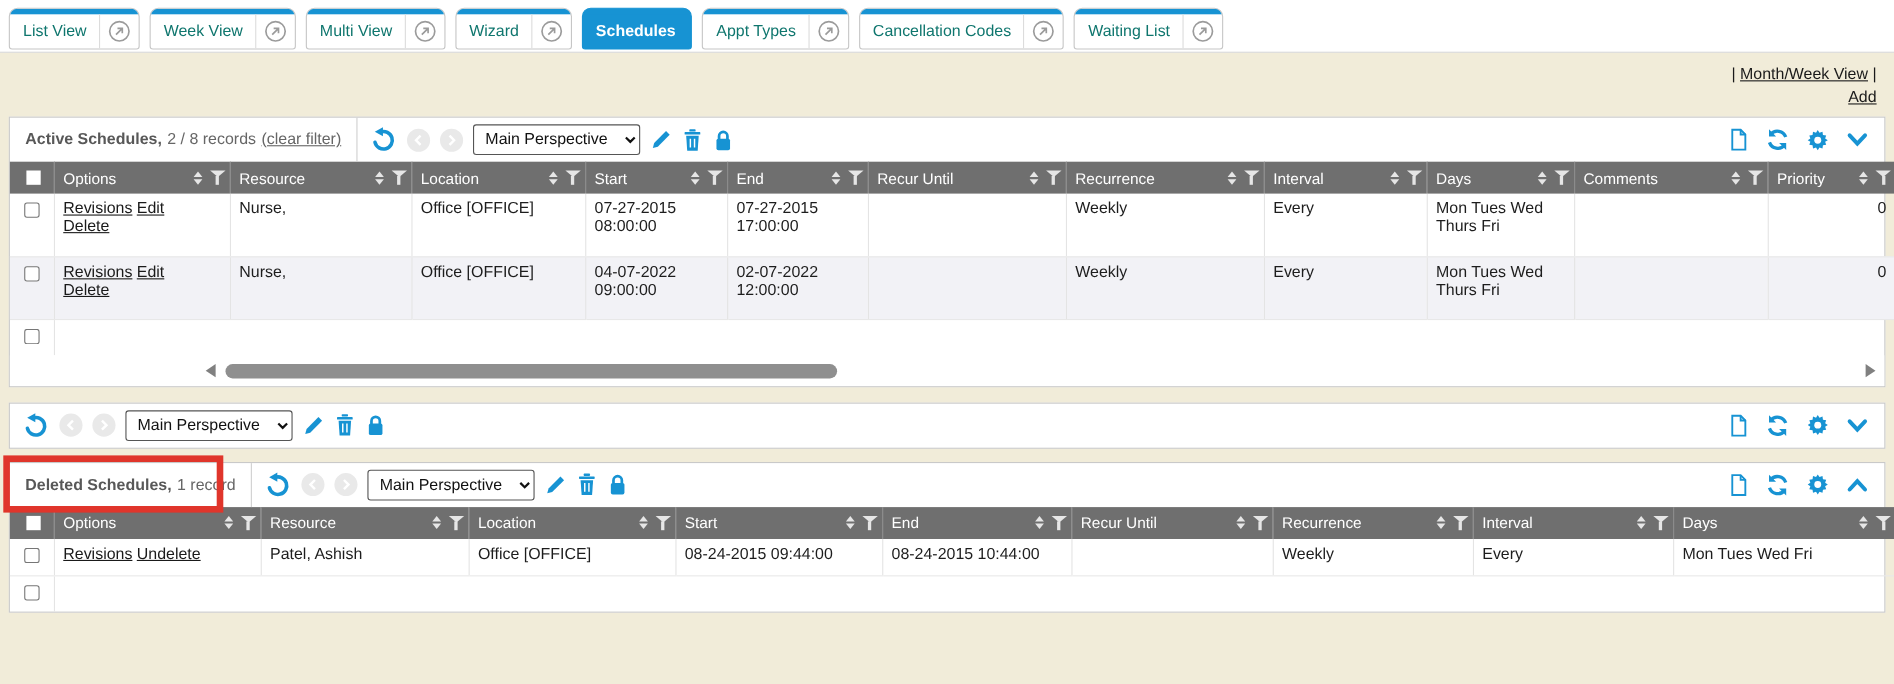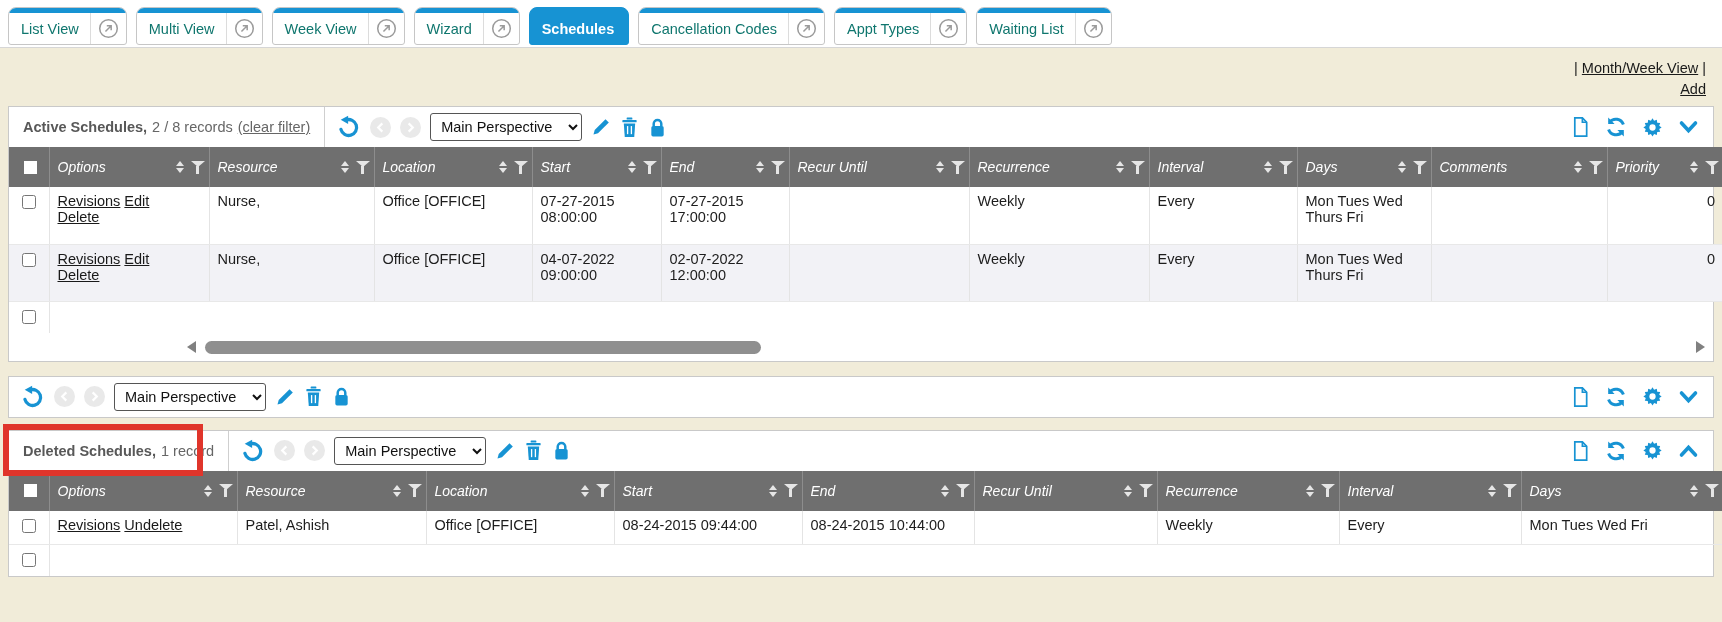--- a/index.html
+++ b/index.html
@@ -58,22 +58,22 @@
   select.persp{
     height:28px;min-width:152px;border:1px solid #555;border-radius:3px;
     background:#fff;font-family:inherit;font-size:14.5px;padding:0 6px;color:#111;
   }
   .gray-icon{color:#8a8a8a;}
 
   
   table{width:100%;border-collapse:collapse;table-layout:fixed;}
   thead th{
     background:var(--hdr-bg);color:#fff;font-weight:normal;
-    height:40px;padding:0 4px 0 8px;border-left:1px solid #8d8d8d;
-    font-size:14px;text-align:left;font-style:italic;
+    height:29px;padding:0 4px 0 8px;border-left:1px solid #8d8d8d;
+    font-size:14px;text-align:left;
   }
   thead th:first-child{border-left:none;}
   .th-inner{display:flex;align-items:center;}
   .th-label{flex:1;overflow:hidden;white-space:nowrap;}
   .sort{display:inline-flex;flex-direction:column;gap:2px;margin:0 7px 0 4px;cursor:pointer;}
   .sort i{width:0;height:0;border-left:4.5px solid transparent;border-right:4.5px solid transparent;display:block;}
   .sort .up{border-bottom:5px solid #e6e6e6;}
   .sort .dn{border-top:5px solid #e6e6e6;}
   .funnel{position:relative;width:14px;height:13px;cursor:pointer;flex:none;}
   .funnel::before{content:"";position:absolute;top:0;left:0;
@@ -119,34 +119,34 @@
           <svg width="21" height="21" viewBox="0 0 22 22">
             <circle cx="11" cy="11" r="9.2" fill="none" stroke="currentColor" stroke-width="1.6"></circle>
             <path d="M7.8 14.2 L13.6 8.4 M9.2 8.2 h4.6 v4.6" fill="none" stroke="currentColor" stroke-width="1.6"></path>
           </svg>
         </span>
     </div>
   </div>
   <div class="tab">
     <div class="tab-top"></div>
     <div class="tab-body">
-        <span>Multi View</span>
+        <span>Week View</span>
       <span class="tab-sep"></span>
       <span class="tab-openwrap">
           <svg width="21" height="21" viewBox="0 0 22 22">
             <circle cx="11" cy="11" r="9.2" fill="none" stroke="currentColor" stroke-width="1.6"></circle>
             <path d="M7.8 14.2 L13.6 8.4 M9.2 8.2 h4.6 v4.6" fill="none" stroke="currentColor" stroke-width="1.6"></path>
           </svg>
         </span>
     </div>
   </div>
   <div class="tab">
     <div class="tab-top"></div>
     <div class="tab-body">
-        <span>Week View</span>
+        <span>Multi View</span>
       <span class="tab-sep"></span>
       <span class="tab-openwrap">
           <svg width="21" height="21" viewBox="0 0 22 22">
             <circle cx="11" cy="11" r="9.2" fill="none" stroke="currentColor" stroke-width="1.6"></circle>
             <path d="M7.8 14.2 L13.6 8.4 M9.2 8.2 h4.6 v4.6" fill="none" stroke="currentColor" stroke-width="1.6"></path>
           </svg>
         </span>
     </div>
   </div>
   <div class="tab">
@@ -164,34 +164,34 @@
   </div>
   <div class="tab active">
     <div class="tab-top"></div>
     <div class="tab-body">
         <span>Schedules</span>
       </div>
   </div>
   <div class="tab">
     <div class="tab-top"></div>
     <div class="tab-body">
-        <span>Cancellation Codes</span>
+        <span>Appt Types</span>
       <span class="tab-sep"></span>
       <span class="tab-openwrap">
           <svg width="21" height="21" viewBox="0 0 22 22">
             <circle cx="11" cy="11" r="9.2" fill="none" stroke="currentColor" stroke-width="1.6"></circle>
             <path d="M7.8 14.2 L13.6 8.4 M9.2 8.2 h4.6 v4.6" fill="none" stroke="currentColor" stroke-width="1.6"></path>
           </svg>
         </span>
     </div>
   </div>
   <div class="tab">
     <div class="tab-top"></div>
     <div class="tab-body">
-        <span>Appt Types</span>
+        <span>Cancellation Codes</span>
       <span class="tab-sep"></span>
       <span class="tab-openwrap">
           <svg width="21" height="21" viewBox="0 0 22 22">
             <circle cx="11" cy="11" r="9.2" fill="none" stroke="currentColor" stroke-width="1.6"></circle>
             <path d="M7.8 14.2 L13.6 8.4 M9.2 8.2 h4.6 v4.6" fill="none" stroke="currentColor" stroke-width="1.6"></path>
           </svg>
         </span>
     </div>
   </div>
   <div class="tab">

